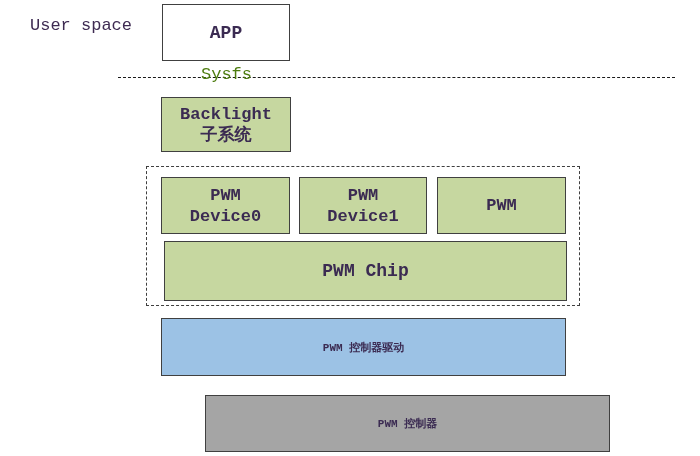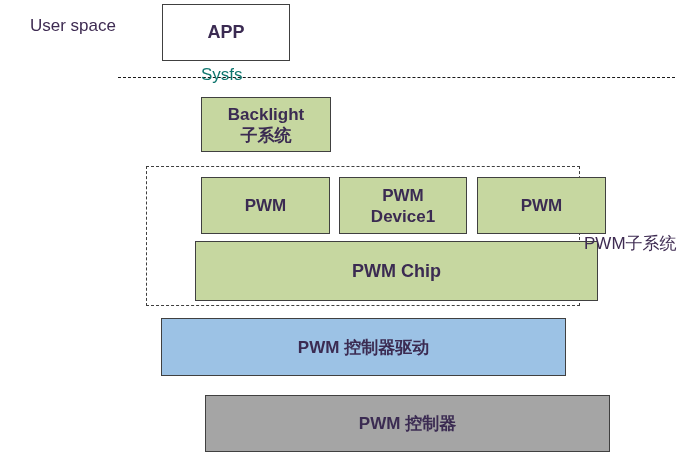--- a/index.html
+++ b/index.html
@@ -1,20 +1,20 @@
 <!DOCTYPE html>
 <html><head>
 <meta charset="utf-8">
 <style>
   html,body{margin:0;padding:0;background:#ffffff;}
   #canvas{
     position:relative;
     width:692px;height:456px;
     background:#ffffff;
-    font-family:Liberation Sans, sans-serif;
+    font-family:Liberation Mono, monospace;
     color:#3e2b52;
     overflow:hidden;
   }
   .side-label{
     position:absolute;
     font-size:17px;
     font-weight:400;
     color:#3e2b52;
     white-space:nowrap;
   }
@@ -25,35 +25,35 @@
     display:flex;
     flex-direction:column;
     align-items:center;
     justify-content:center;
     text-align:center;
     font-weight:700;
     color:#3b2b52;
   }
   .box .ln{display:block;line-height:21px;}
   .app-box{background:#ffffff;font-size:18px;}
-  .green{background:#c6d7a0;margin-left:40px;}
+  .green{background:#c6d7a0;}
   .blue{background:#9cc2e5;}
   .gray{background:#a5a5a5;margin-left:44px;}
   .box2line{font-size:17px;}
-  .box1line{font-size:17px;}
+  .box1line{font-size:11px;}
   .dashed-line{
     position:absolute;
     border-top:1.6px dashed #1a1a1a;
     height:0;
   }
   .sysfs-label{
     position:absolute;
     font-size:17px;
     font-weight:400;
-    color:#0f766e;
+    color:#4d7c0f;
   }
   .dashed-rect{
     position:absolute;
     box-sizing:border-box;
     border:1.5px dashed #3f3f3f;
     background:transparent;
   }
   .pwm-subsys-label{
     position:absolute;
     font-size:17px;
@@ -78,32 +78,32 @@
 
   <div class="box green box2line" style="left:161px;top:97px;width:130px;height:55px;">
     <span class="ln">Backlight</span>
     <span class="ln">子系统</span>
   </div>
 
   <div class="dashed-rect" style="left:146px;top:166px;width:434px;height:140px;"></div>
 
   <div class="box green box2line" style="left:161px;top:177px;width:129px;height:57px;">
     <span class="ln">PWM</span>
+    <span class="ln">Device0</span>
   </div>
 
   <div class="box green box2line" style="left:299px;top:177px;width:128px;height:57px;">
     <span class="ln">PWM</span>
     <span class="ln">Device1</span>
   </div>
 
   <div class="box green box2line" style="left:437px;top:177px;width:129px;height:57px;">
     <span class="ln">PWM</span>
   </div>
 
-  <div class="box green box1line" style="left:155px;top:241px;width:403px;height:60px;font-size:18px;">PWM Chip</div>
+  <div class="box green box1line" style="left:164px;top:241px;width:403px;height:60px;font-size:18px;">PWM Chip</div>
 
-  <div class="pwm-subsys-label" style="left:584px;top:232px;">PWM子系统</div>
 
   <div class="box blue box1line" style="left:161px;top:318px;width:405px;height:58px;">PWM 控制器驱动</div>
 
   <div class="box gray box1line" style="left:161px;top:395px;width:405px;height:57px;">PWM 控制器</div>
 
 </div>
 
 </body></html>

